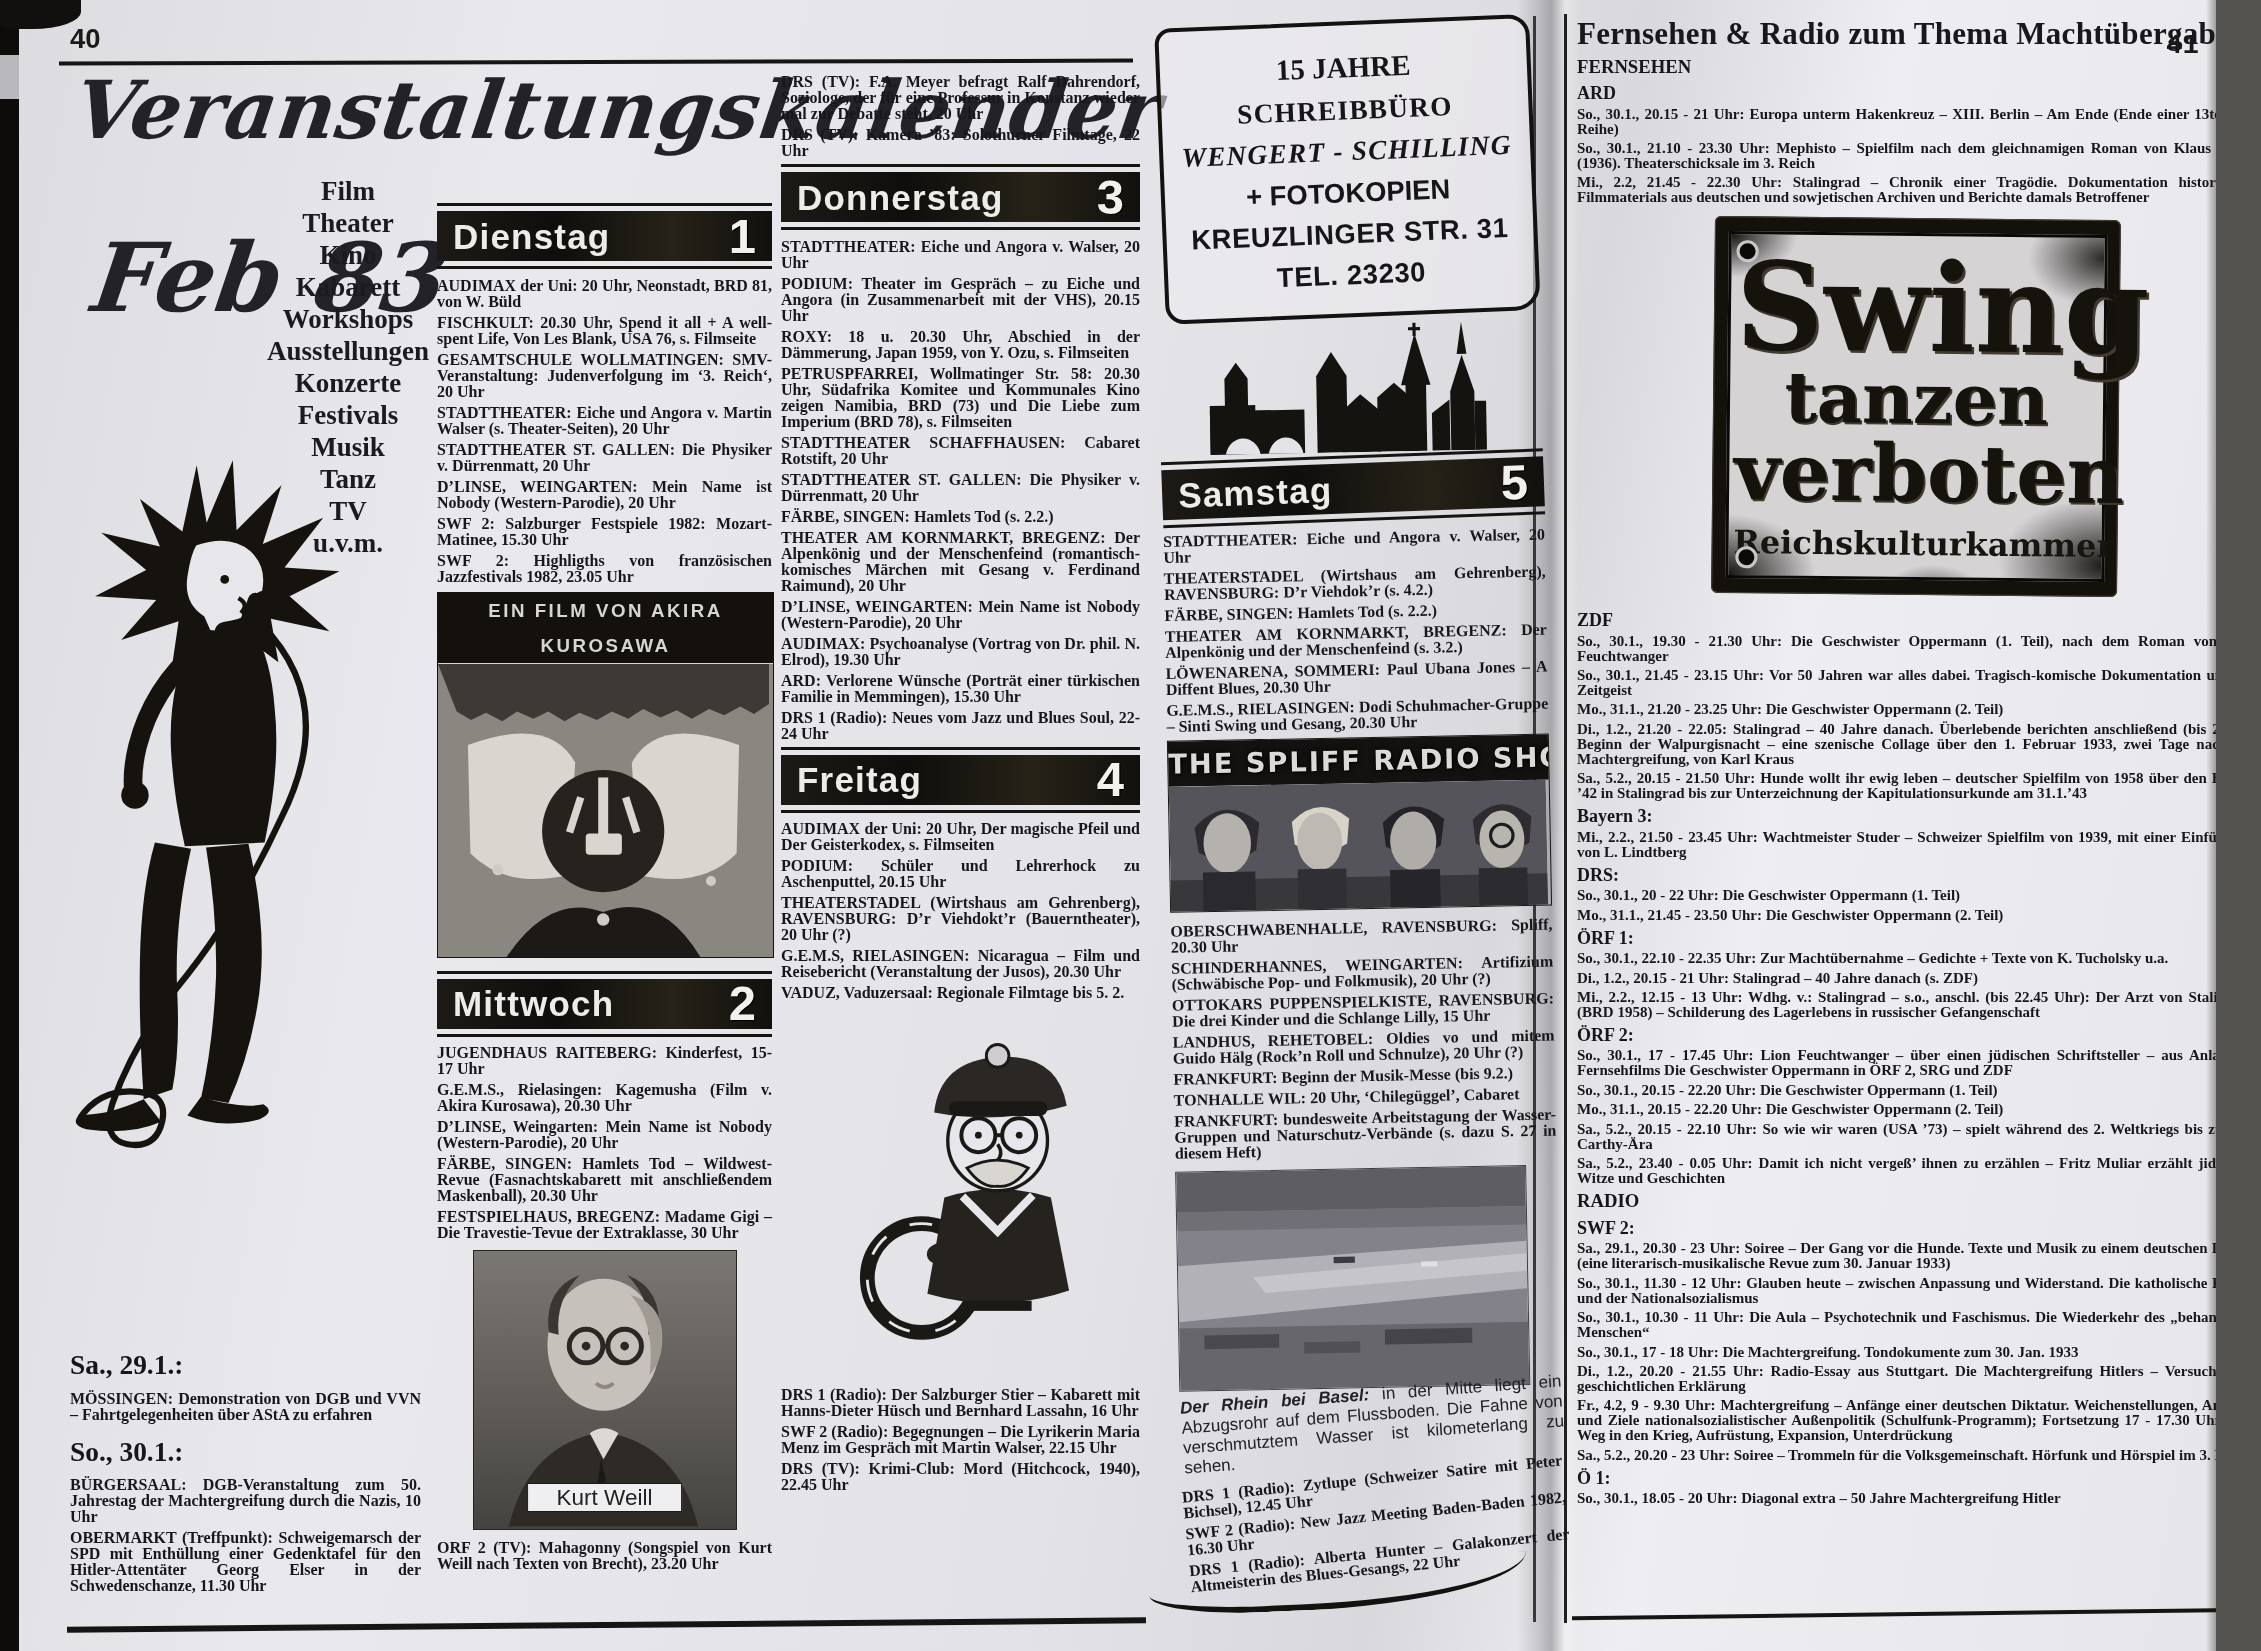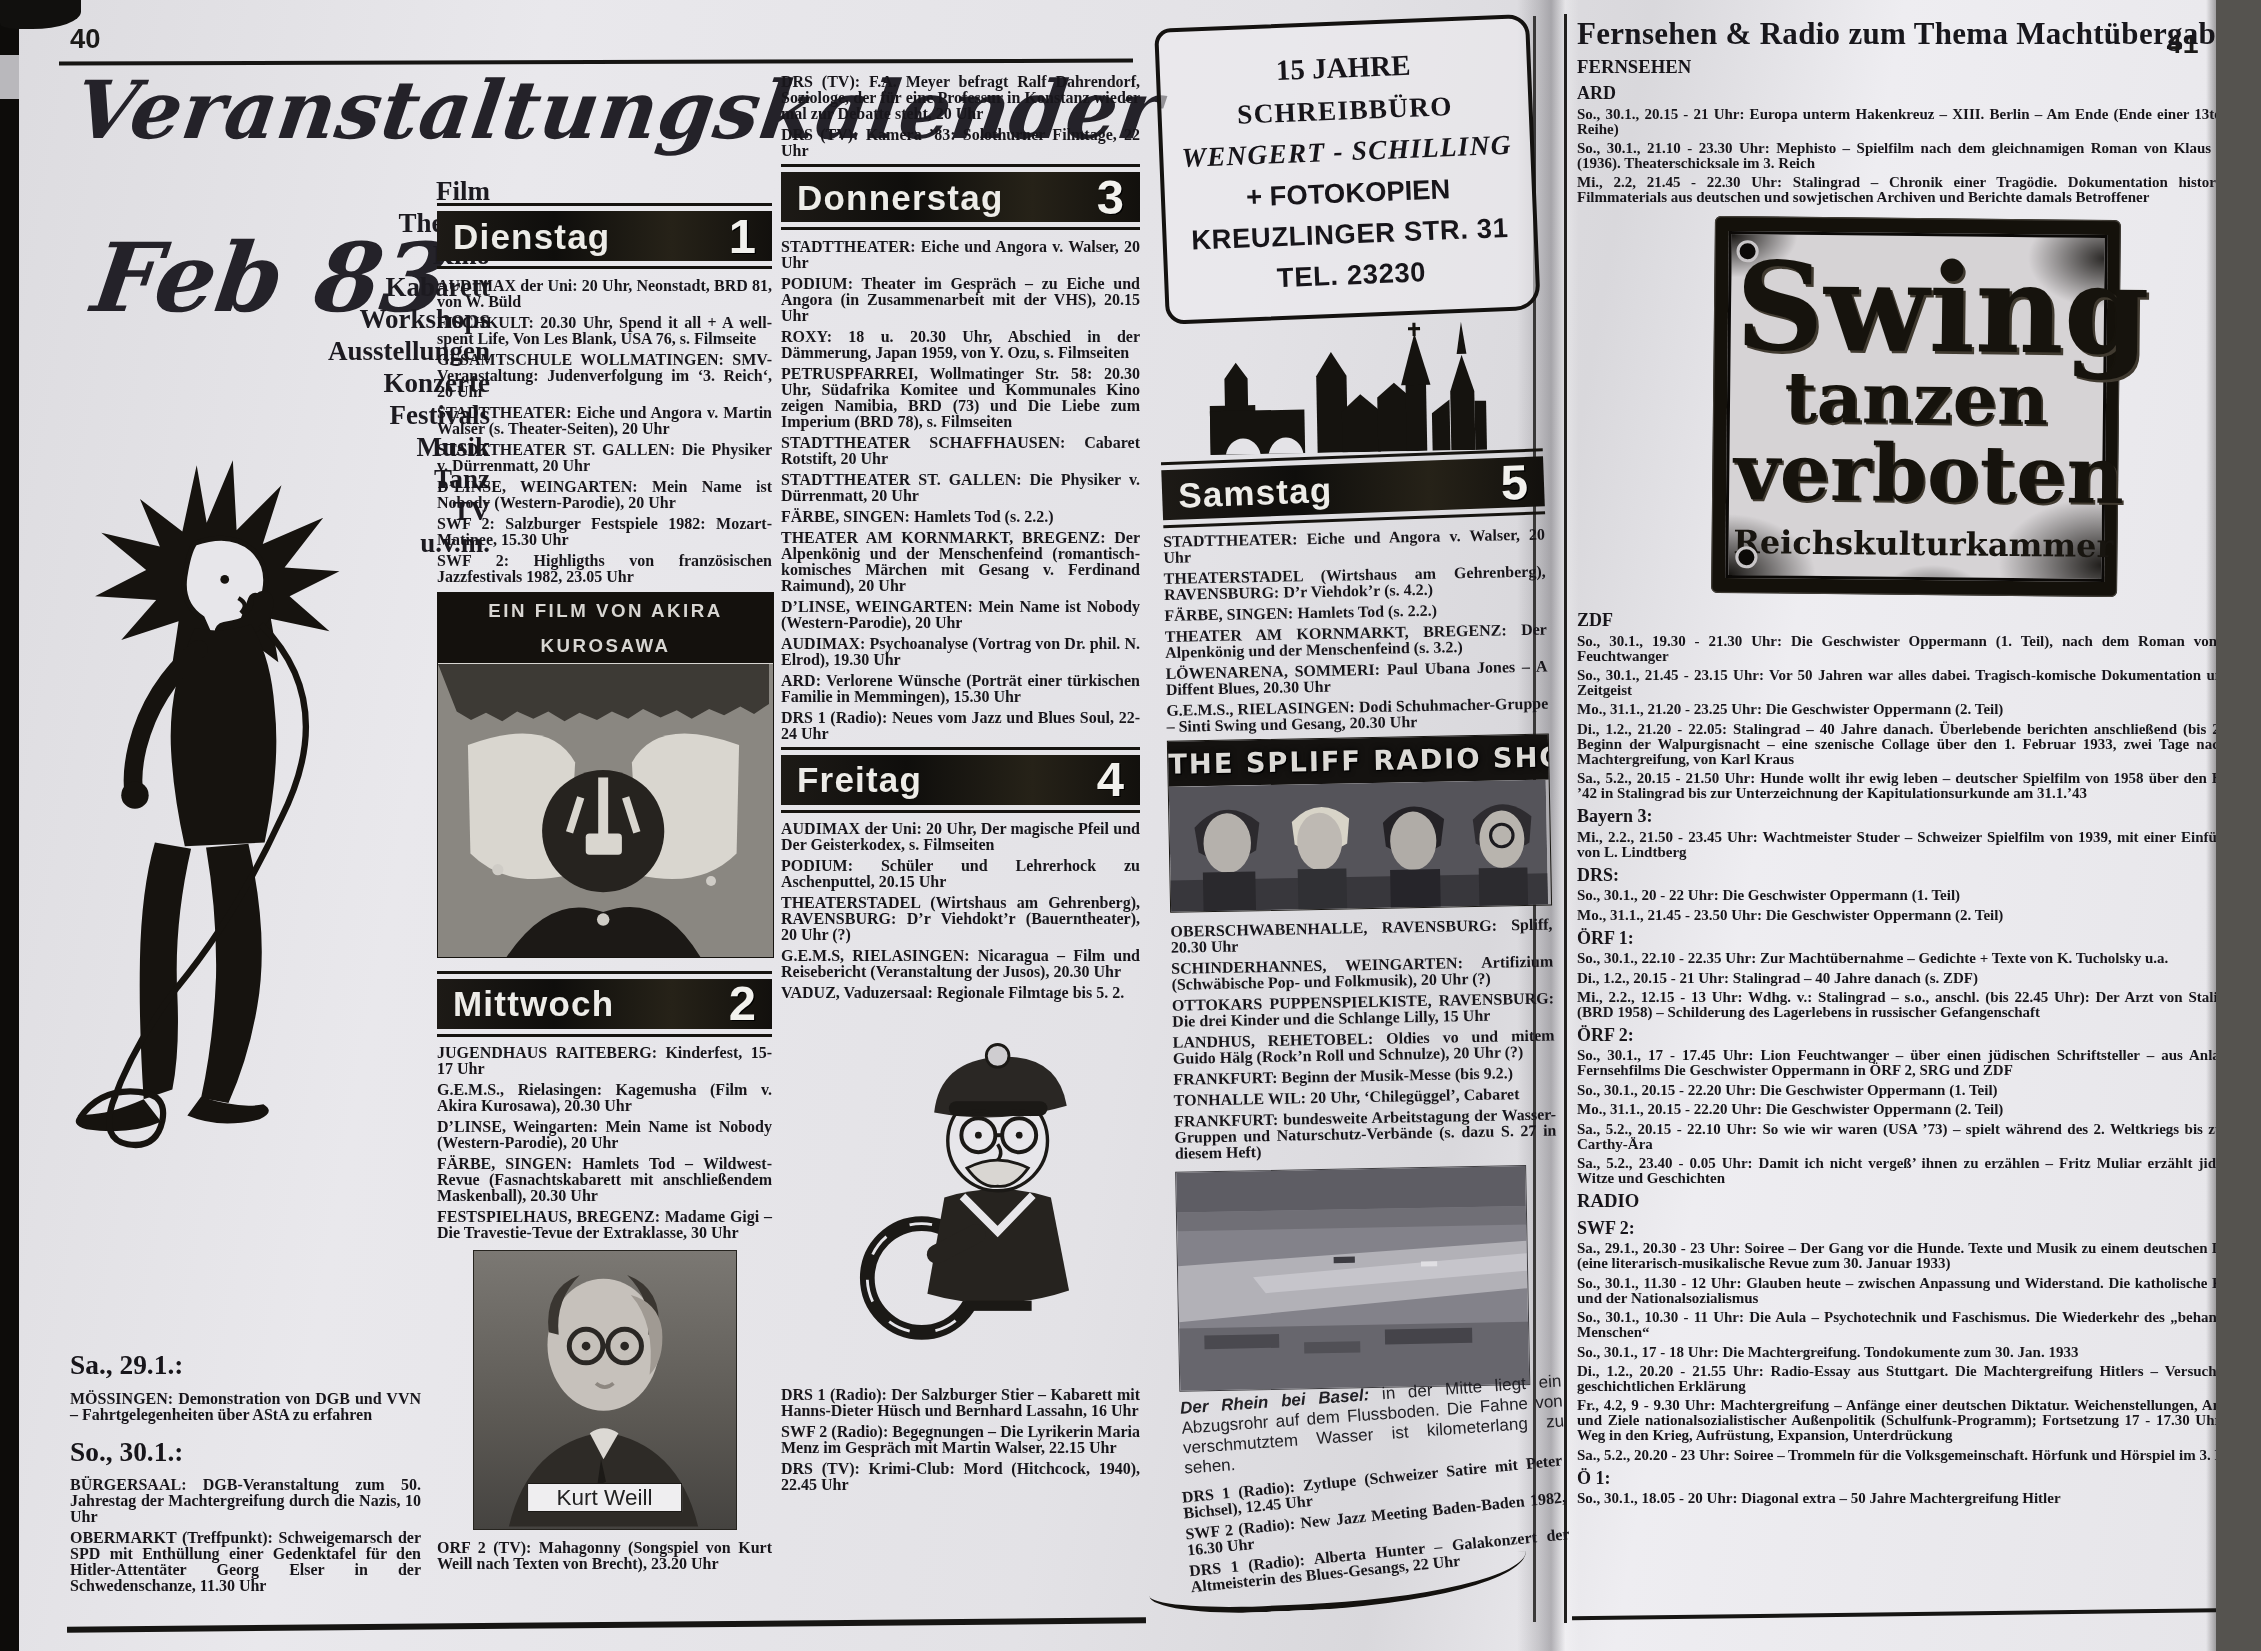--- a/index.html
+++ b/index.html
@@ -23,21 +23,21 @@
   .rule-bot-right{left:1572px;top:1612px;width:689px;height:3.7px;transform:rotate(-.7deg);}
   .rule-mid-curve{position:absolute;left:1149px;top:1559px;width:378px;height:44px;border-bottom:6.2px solid #14120f;
     border-radius:0 0 60% 30%/0 0 50px 21px;transform:rotate(-2.4deg);}
   
   .pagenum{position:absolute;font:700 27.4px/1 "Liberation Sans",sans-serif;color:#1b1a18;}
   .pn40{left:70px;top:25px;}
   .pn41{left:2166px;top:32px;font-family:Liberation Mono, monospace;}
   .script-title{position:absolute;left:76px;top:66px;width:911px;
     font:700 italic 80px/1.1 "DejaVu Serif",serif;letter-spacing:0.6px;transform:skewX(-8deg);color:#242229;}
   .script-sub{position:absolute;left:94px;top:230px;font:700 italic 95px/1 "DejaVu Serif",serif;transform:skewX(-8deg);color:#242229;}
-  .cats{position:absolute;left:206px;top:175px;width:284px;text-align:right;}
+  .cats{position:absolute;left:206px;top:175px;width:284px;text-align:center;}
   .cats p{margin:0;font:700 27px/32px "Liberation Serif",serif;color:#1c1a20;}
   .col{position:absolute;}
   .entry{font:700 16px/16px "Liberation Serif",serif;text-align:justify;margin:0 0 5px;color:#18161b;hyphens:auto;}
   .daybar-wrap{border-top:3.1px solid #161410;border-bottom:3.1px solid #161410;padding:5px 0;margin:0 0 8.7px;}
   .daybar{height:50px;display:flex;align-items:center;justify-content:space-between;padding:0 16px;
     background:linear-gradient(90deg,#1d1a16 0%,#0f0e0c 35%,#262218 70%,#12100d 100%);}
   .daybar .dn{font:700 35px/1 "Liberation Sans",sans-serif;color:#edecе8;color:#edece8;letter-spacing:1.2px;}
   .daybar .num{font:700 49px/1 "Liberation Sans",sans-serif;color:#f2f1ed;text-shadow:1.2px 1.2px 0 #000;}
   .weekend{position:absolute;left:70px;top:1352px;width:351px;}
   .wk-label{font:700 27.4px/1 "Liberation Serif",serif;margin:0 0 11.2px;}

